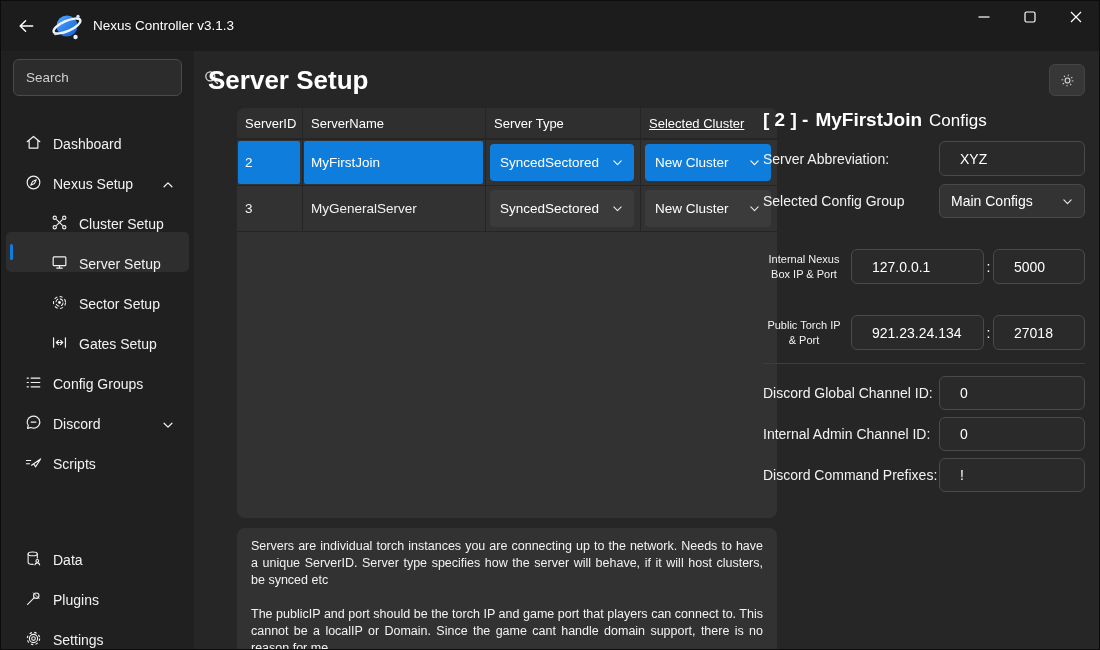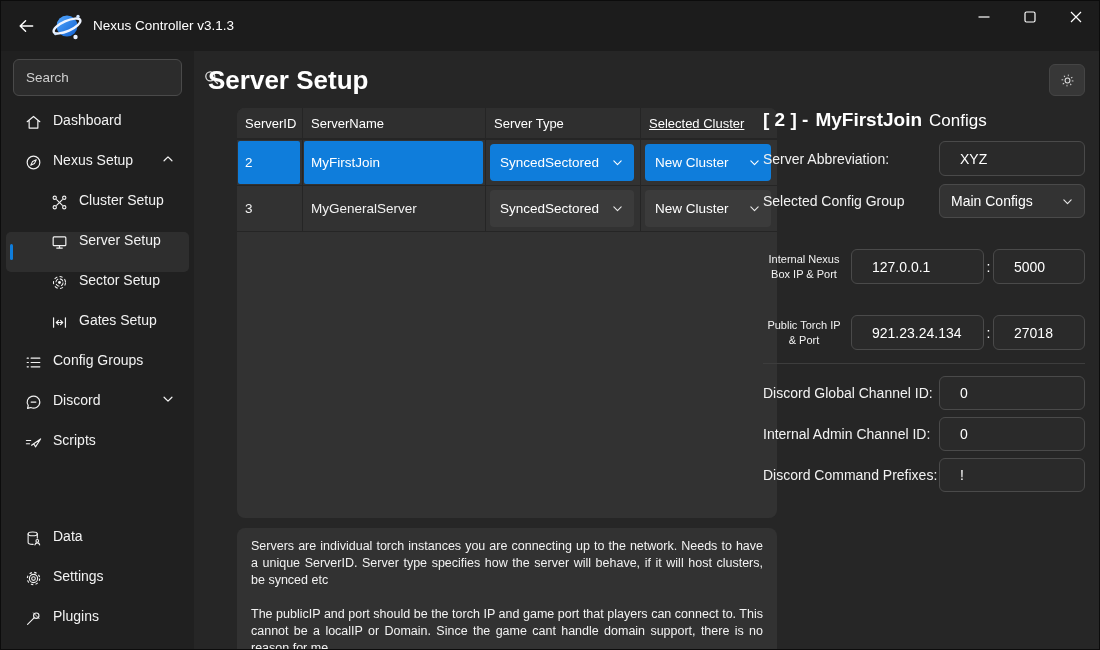--- a/index.html
+++ b/index.html
@@ -21,21 +21,21 @@
   .sidebar { position:absolute; left:0; top:50px; width:193px; height:600px; background:#202020;padding-left:44px; }
   .searchbox { position:absolute; left:12px; top:8px; width:169px; height:37px;
     background:#2c2c2c; border:1px solid #4a4a4a; border-radius:6px;
     display:flex; align-items:center; }
   .searchbox input { flex:1; background:transparent; border:none; outline:none;
     color:#e8e8e8; font-size:13.5px; padding-left:12px; font-family:inherit; }
   .searchbox input::placeholder { color:#cfcfcf; }
   .search-ico { padding-right:10px; display:flex; }
   .nav { position:absolute; left:0; top:61px; width:100%; }
   .nav-bottom { position:absolute; left:0; bottom:3px; width:100%; }
-  .nav-item { position:relative; height:40px; margin:0 5px; display:flex; align-items:flex-start;
+  .nav-item { position:relative; height:40px; margin:0 5px; display:flex; align-items:flex-end;
     border-radius:5px; cursor:pointer; color:#f2f2f2; }
   .nav-item .nav-icon { width:20px; height:20px; margin-left:17px; display:flex;
     align-items:center; justify-content:center; flex:none; }
   .nav-item.sub .nav-icon { margin-left:43px; }
   .nav-item .nav-label { margin-left:10px; font-size:14px; white-space:nowrap; }
   .nav-item .chev { position:absolute; right:14px; display:flex; }
   .nav-item.selected { background:#2e2e2e; }
   .nav-item.selected::before { content:""; position:absolute; left:4px; top:12px;
     width:3px; height:16px; border-radius:2px; background:#0f7ddb; }
 
@@ -272,39 +272,39 @@
             <path d="M16.8 6.2 V11.5"></path>
             <circle cx="16.8" cy="15" r="1.7"></circle>
             <path d="M13.8 20 c0.3-1.6 1.5-2.5 3-2.5 s2.7 0.9 3 2.5"></path>
           </svg>
         </span>
         <span class="nav-label">Data</span>
       </div>
 
       <div class="nav-item">
         <span class="nav-icon">
+          <svg width="19" height="19" viewBox="0 0 24 24" stroke="#f2f2f2" fill="none" stroke-width="1.4" stroke-linecap="round">
+            <circle cx="15.5" cy="8.5" r="3.4"></circle>
+            <path d="M4.5 19.5 L12.7 11.3"></path>
+            <path d="M12 5 L19 12" stroke-width="1.1"></path>
+          </svg>
+        </span>
+        <span class="nav-label">Plugins</span>
+      </div>
+
+      <div class="nav-item">
+        <span class="nav-icon">
           <svg width="19" height="19" viewBox="0 0 24 24" fill="none">
             <circle cx="12" cy="12" r="7" stroke="#f2f2f2" stroke-width="3" stroke-dasharray="2.8 2.7"></circle>
             <circle cx="12" cy="12" r="6" stroke="#202020" stroke-width="2.2"></circle>
             <circle cx="12" cy="12" r="5.2" stroke="#f2f2f2" stroke-width="1.4"></circle>
             <circle cx="12" cy="12" r="2.3" stroke="#f2f2f2" stroke-width="1.4"></circle>
           </svg>
         </span>
         <span class="nav-label">Settings</span>
-      </div>
-
-      <div class="nav-item">
-        <span class="nav-icon">
-          <svg width="19" height="19" viewBox="0 0 24 24" stroke="#f2f2f2" fill="none" stroke-width="1.4" stroke-linecap="round">
-            <circle cx="15.5" cy="8.5" r="3.4"></circle>
-            <path d="M4.5 19.5 L12.7 11.3"></path>
-            <path d="M12 5 L19 12" stroke-width="1.1"></path>
-          </svg>
-        </span>
-        <span class="nav-label">Plugins</span>
       </div>
 
     </div>
   </div>
 
   <div class="page-title">Server Setup</div>
   <div class="theme-btn">
     <span>
       <svg width="17" height="17" viewBox="0 0 24 24" fill="none">
         <circle cx="12" cy="12" r="3.4" stroke="#dedede" stroke-width="1.5"></circle>

